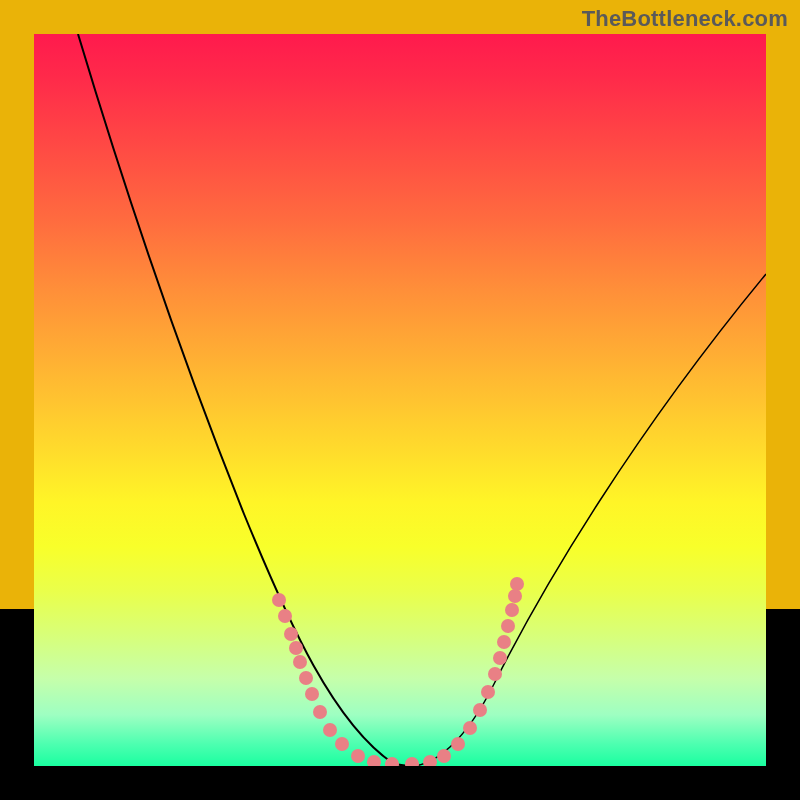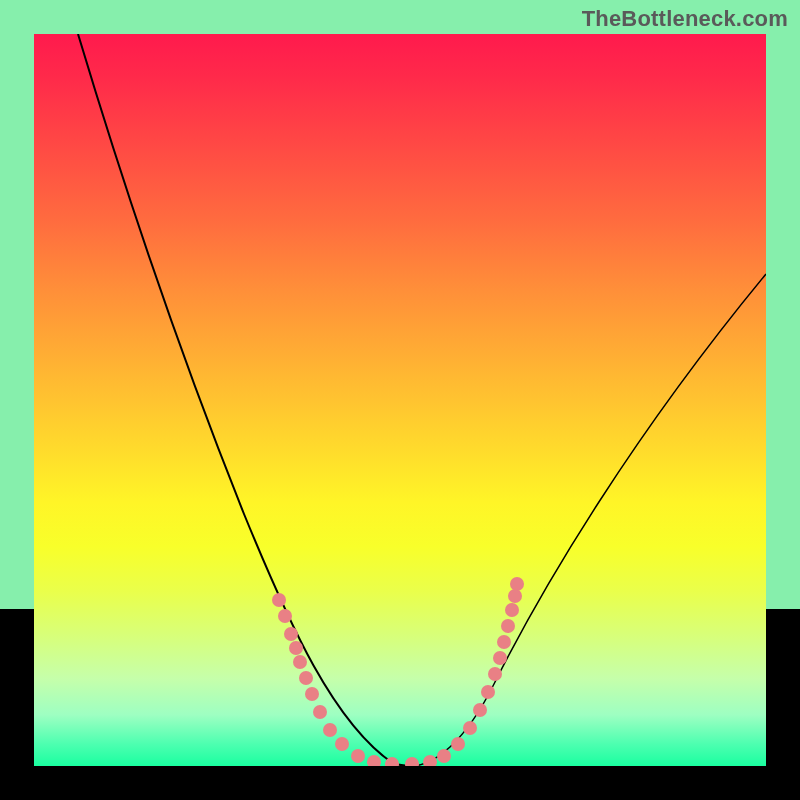--- a/index.html
+++ b/index.html
@@ -1,21 +1,21 @@
 <!DOCTYPE html>
 <html><head>
 <meta charset="utf-8">
 <style>
   * { margin: 0; padding: 0; box-sizing: border-box; }
   html, body { width: 800px; height: 800px; overflow: hidden; background: #000; }
   .frame {
     position: absolute;
     left: 0; top: 0;
     width: 800px; height: 609px;
-    background: #86efac;
+    background: #eab308;
   }
   .plot {
     position: absolute;
     left: 34px; top: 34px;
     width: 732px; height: 732px;
     background: linear-gradient(to bottom,
       #ff1a4d 0%,
       #ff2a4a 6%,
       #ff4545 14%,
       #ff6a3f 25%,

